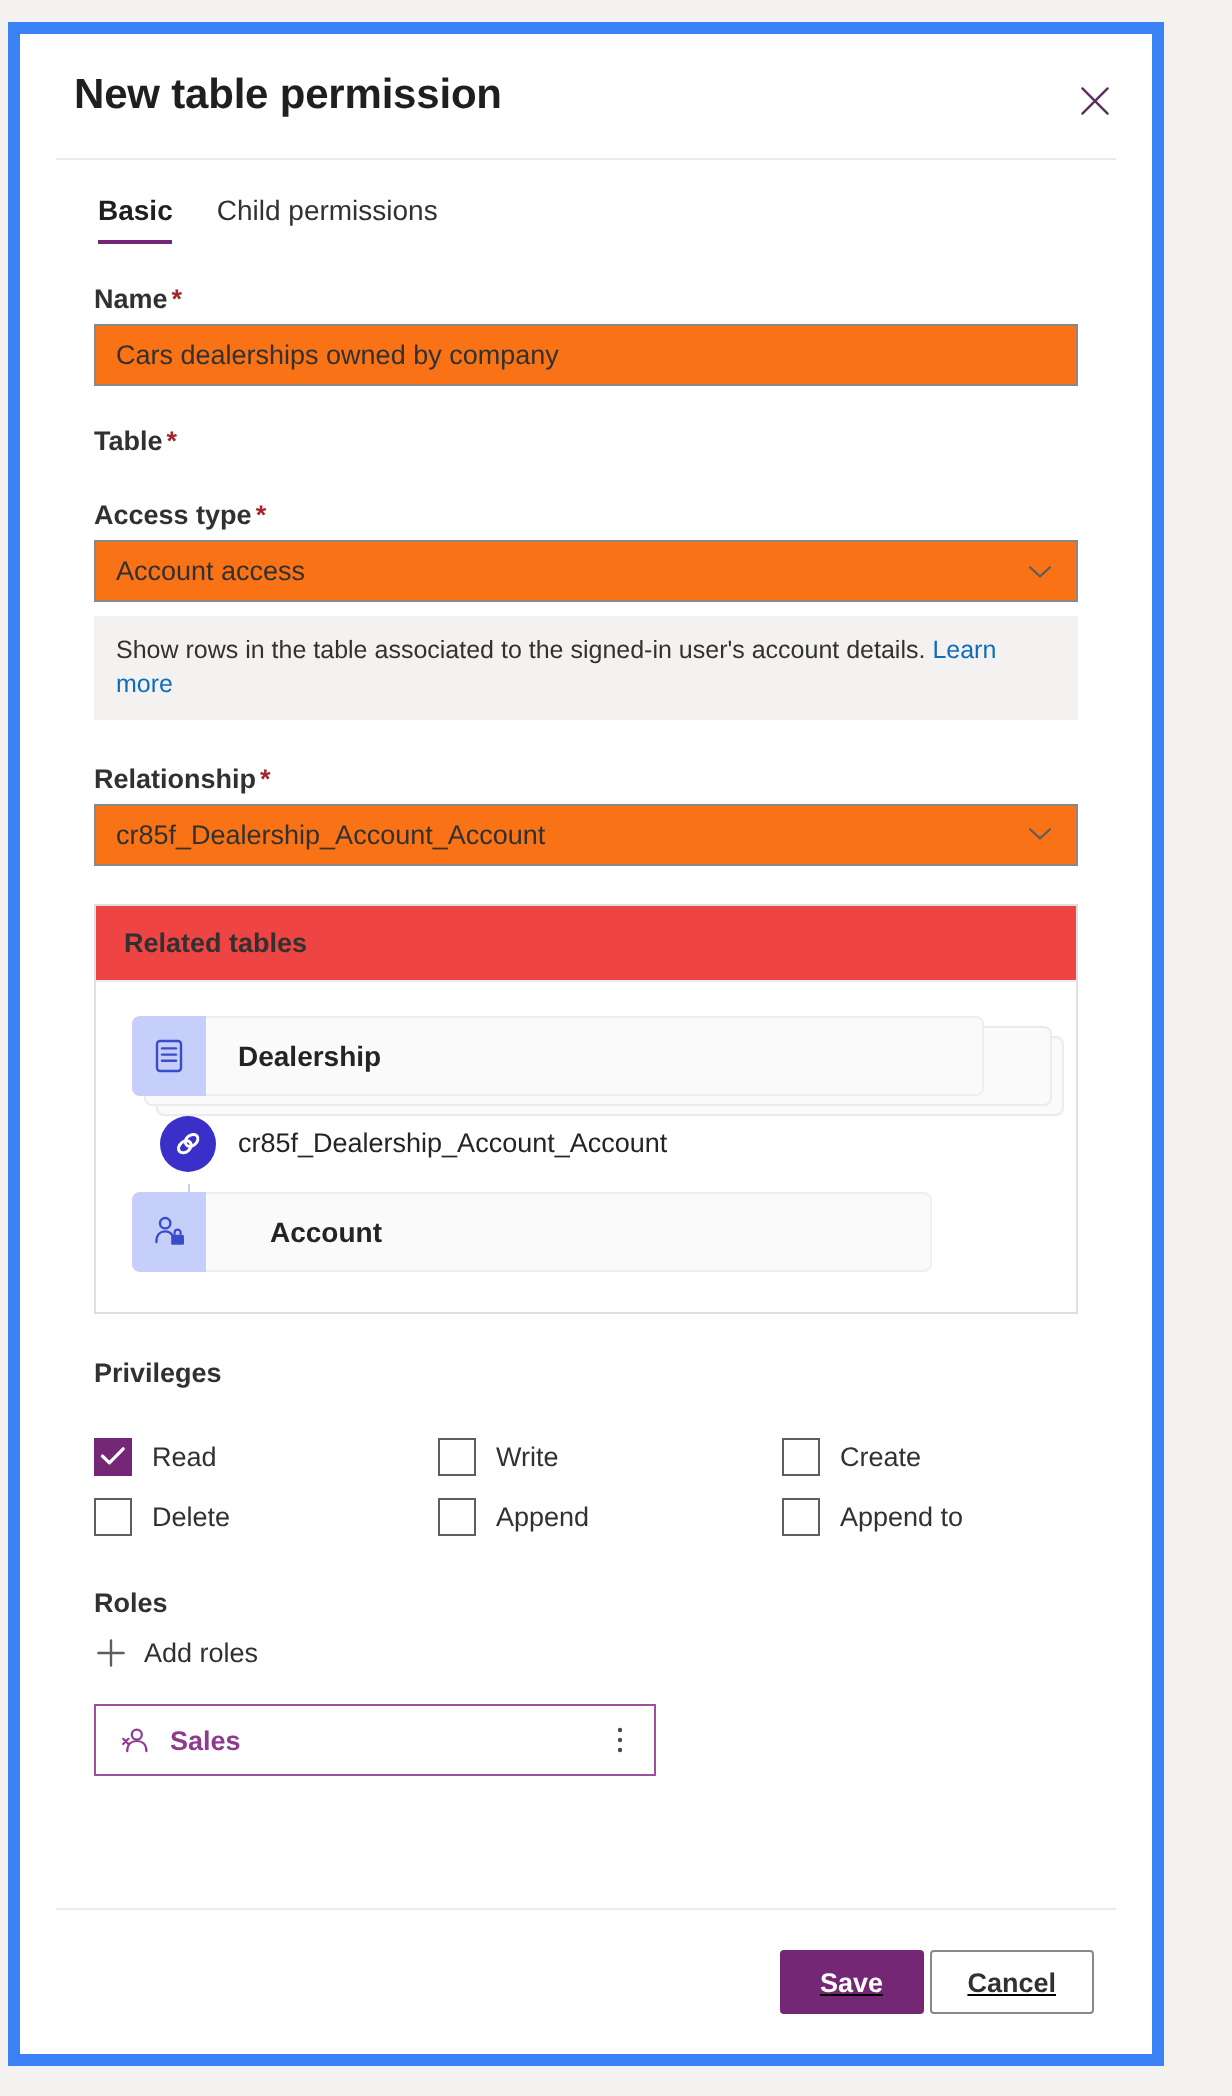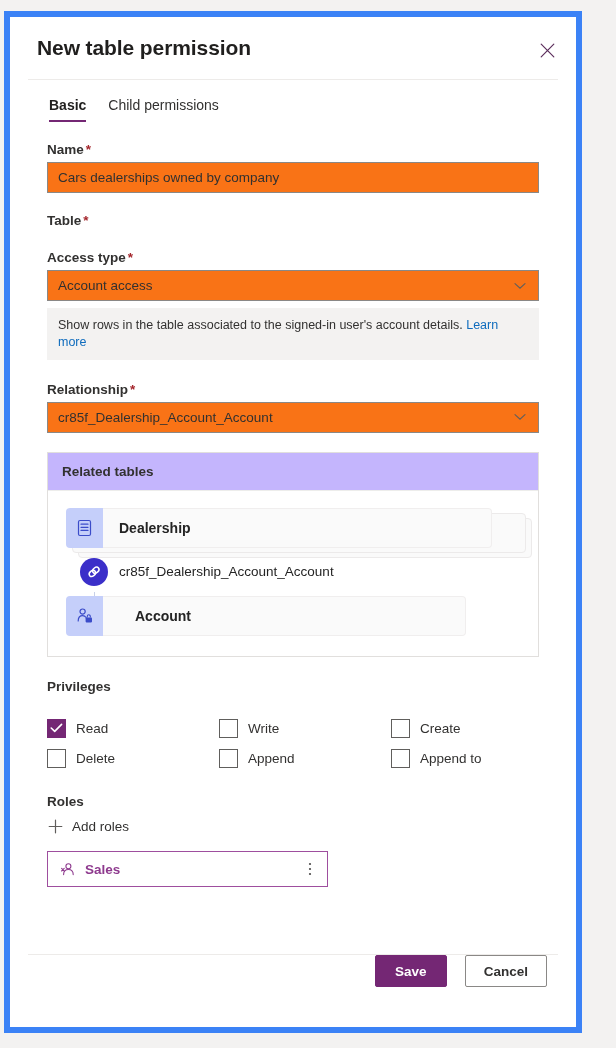--- a/index.html
+++ b/index.html
@@ -165,21 +165,21 @@
   }
 
   
   .related-card {
     margin-top: 19px;
     border: 1px solid #e1dfdd;
     background: #fff;
     box-sizing: border-box;
   }
   .related-head {
-    background: #c4b5fd;
+    background: #ef4444;
     padding: 11px 14px;
     font-size: 13.5px;
     font-weight: 600;
     color: #323130;
     border-bottom: 1px solid #ededeb;
   }
   .related-body {
     position: relative;
     padding: 17px 18px 20px 18px;
   }
@@ -371,24 +371,26 @@
   .footer-divider {
     height: 1px;
     background: #edebe9;
     margin: 0 18px;
     flex: 0 0 auto;
   }
   .panel-footer {
     flex: 0 0 auto;
     height: 72px;
     display: flex;
+    align-items: center;
     justify-content: flex-end;
-    gap: 18px;
+    gap: 3px;
     padding-right: 29px;
     box-sizing: border-box;
+    text-decoration: underline;
   }
   .btn {
     height: 32px;
     min-width: 72px;
     padding: 0 18px;
     font-size: 13.5px;
     font-weight: 600;
     border-radius: 2px;
     cursor: pointer;
     font-family: "Liberation Sans", sans-serif;

